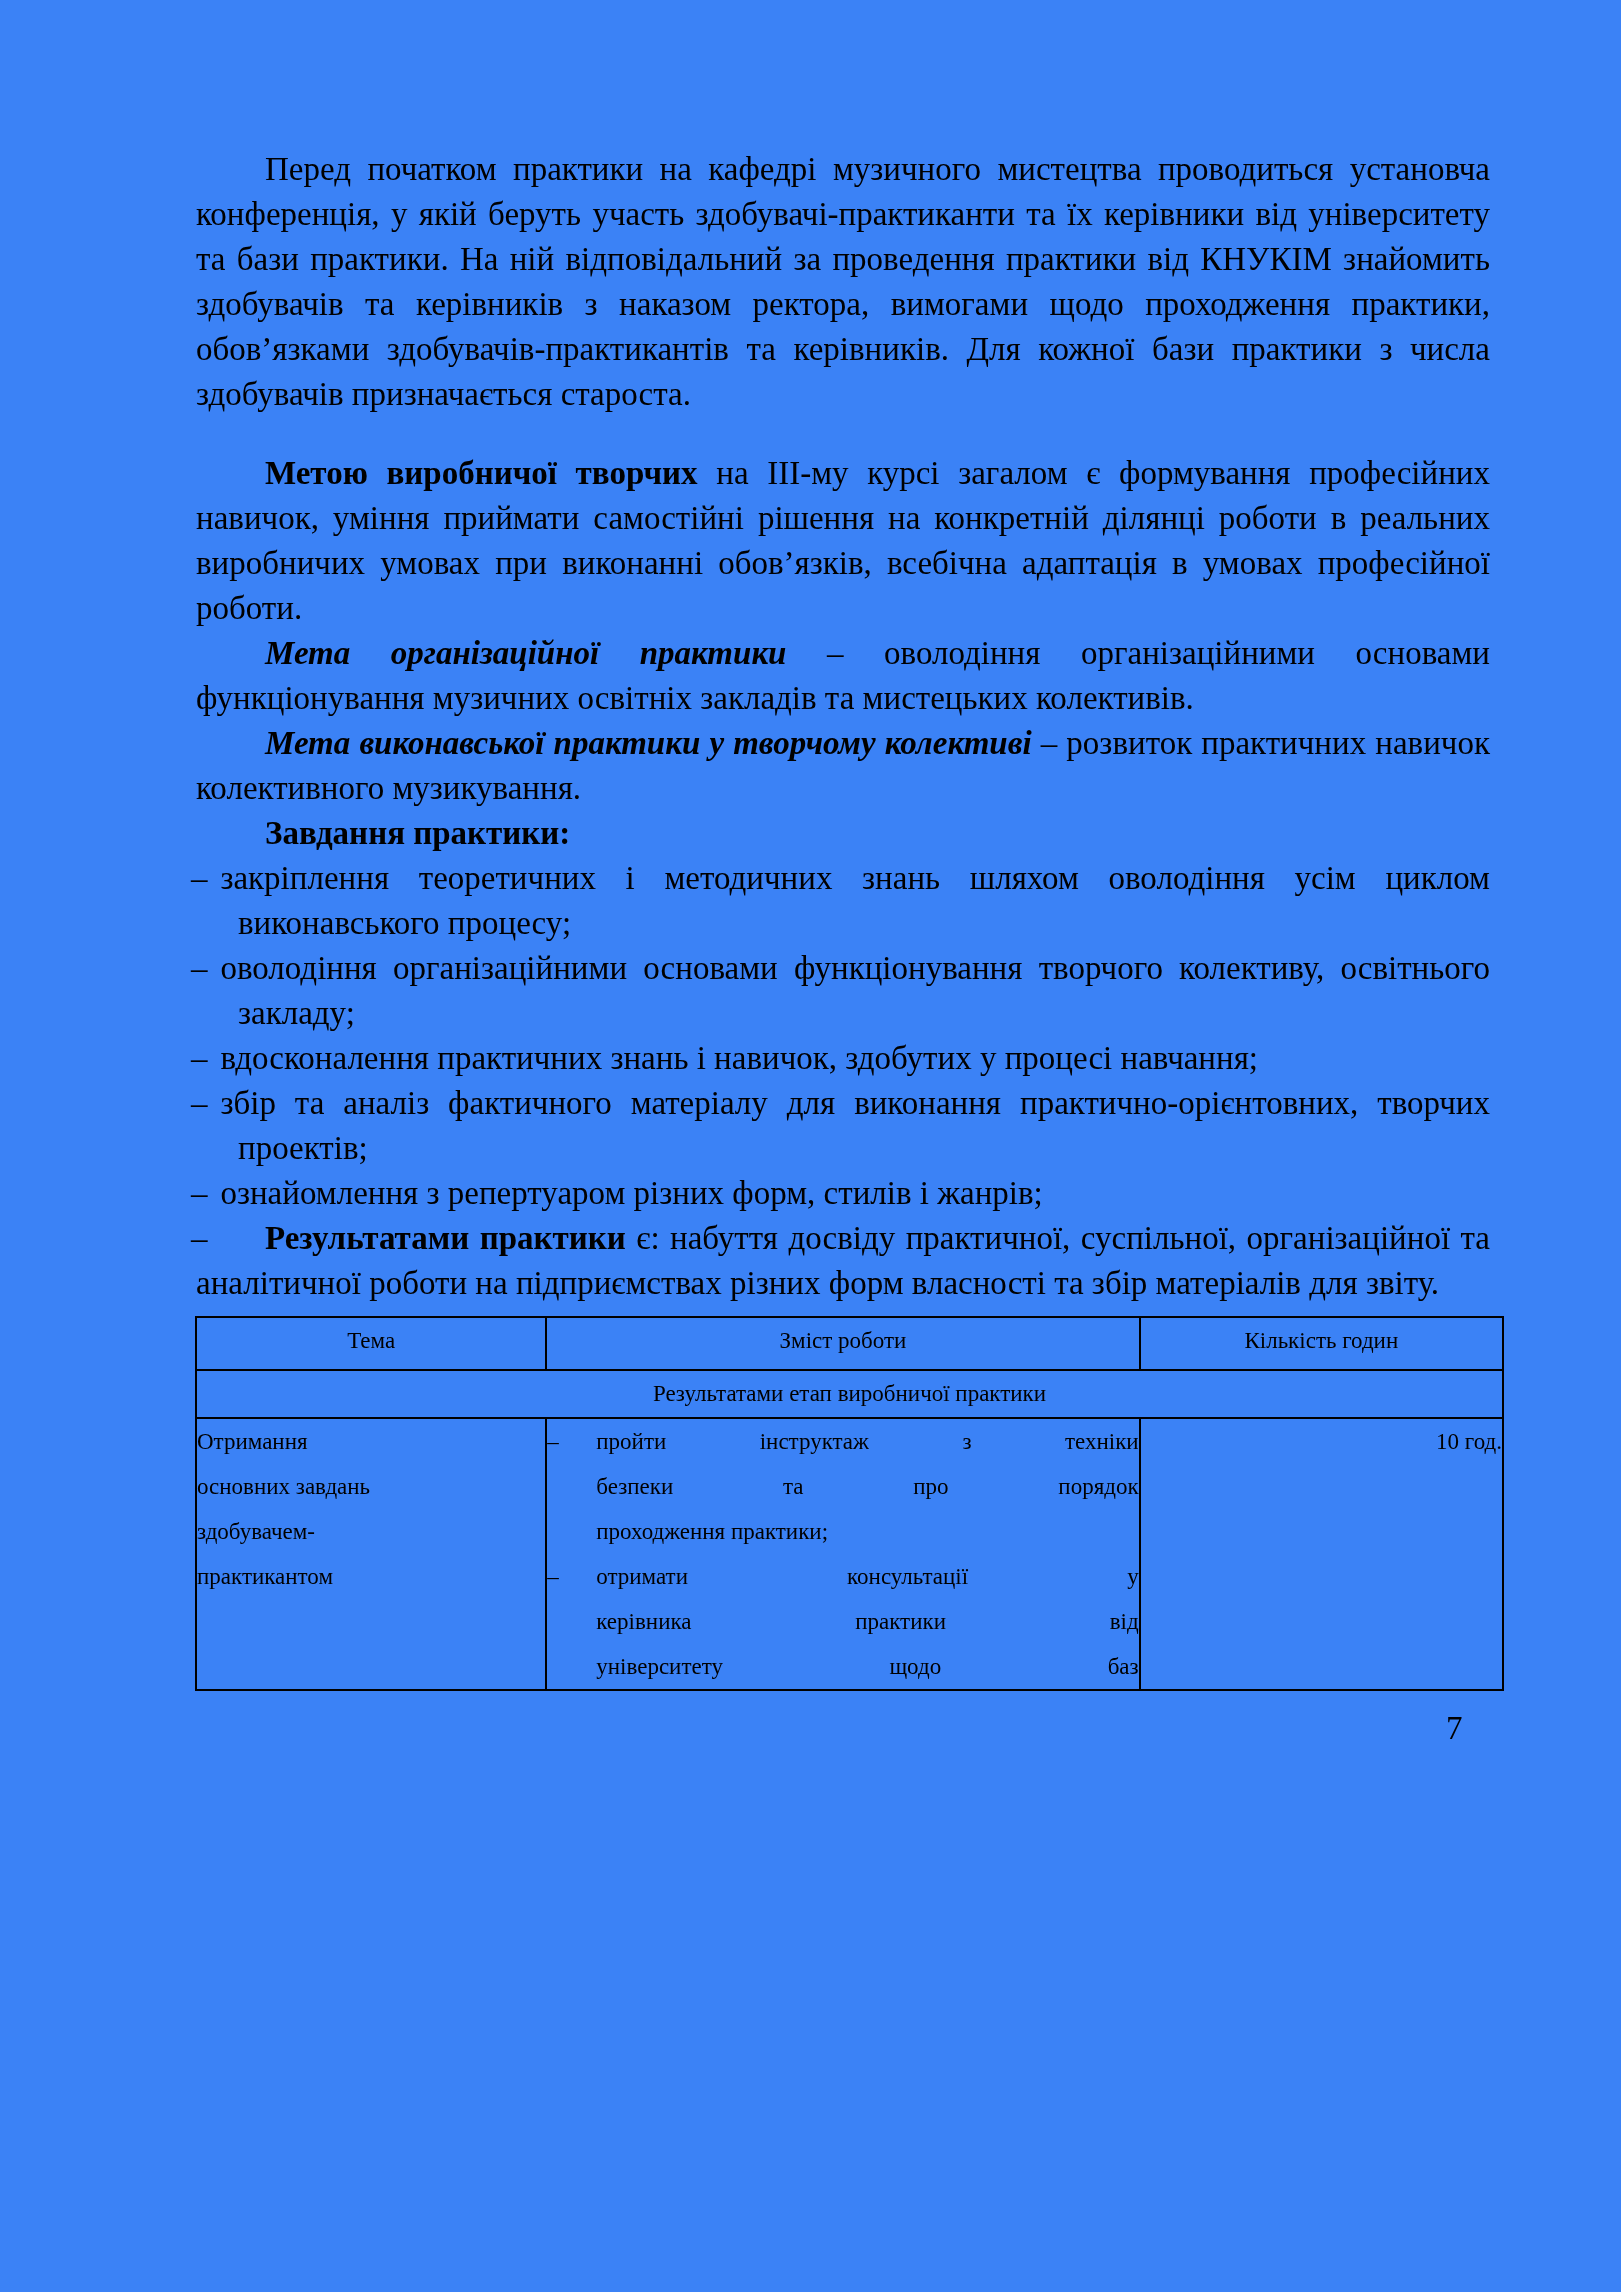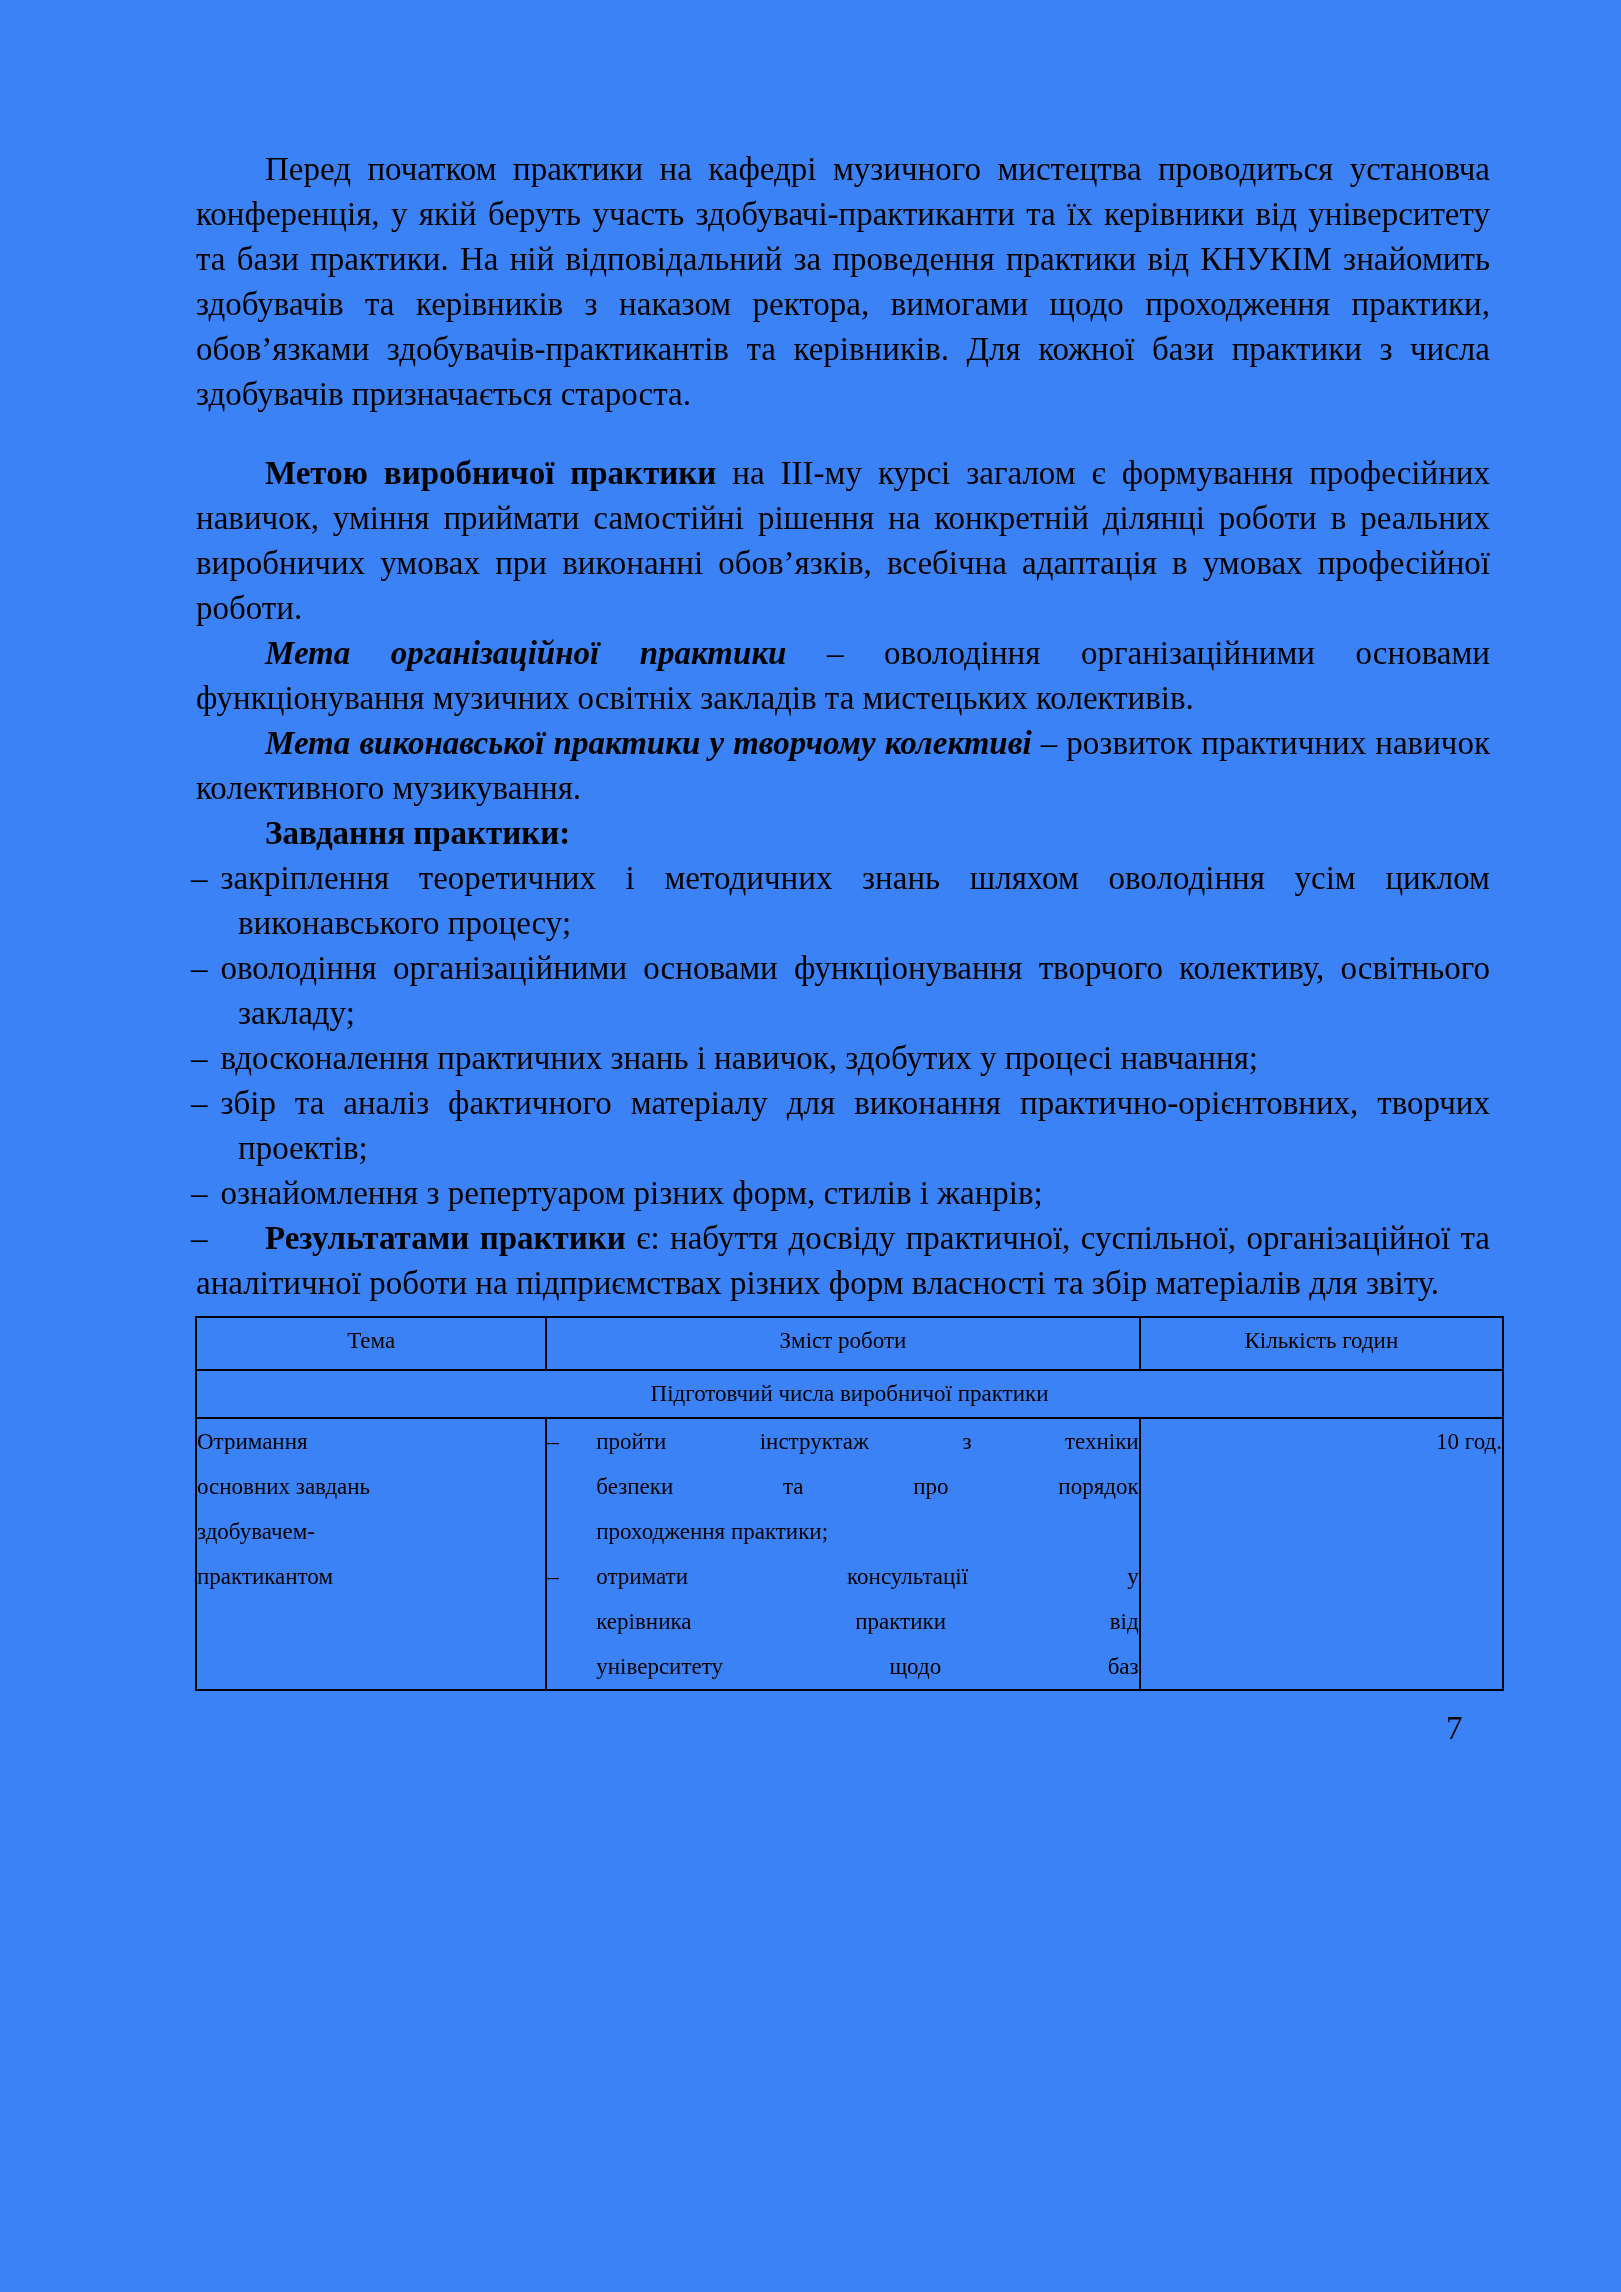--- a/index.html
+++ b/index.html
@@ -87,21 +87,21 @@
 </style>
 </head>
 <body>
 
 <div class="page">
 
   <p class="para">Перед початком практики на кафедрі музичного мистецтва проводиться установча конференція, у якій беруть участь здобувачі-практиканти та їх керівники від університету та бази практики. На ній відповідальний за проведення практики від КНУКІМ знайомить здобувачів та керівників з наказом ректора, вимогами щодо проходження практики, обов’язками здобувачів-практикантів та керівників. Для кожної бази практики з числа здобувачів призначається староста.</p>
 
 
   <div class="goals">
-    <p class="para"><span class="lead-bold">Метою виробничої практики</span><span> на ІІІ-му курсі загалом є формування професійних навичок, уміння приймати самостійні рішення на конкретній ділянці роботи в реальних виробничих умовах при виконанні обов’язків, всебічна адаптація в умовах професійної роботи.</span></p>
+    <p class="para"><span class="lead-bold">Метою виробничої творчих</span><span> на ІІІ-му курсі загалом є формування професійних навичок, уміння приймати самостійні рішення на конкретній ділянці роботи в реальних виробничих умовах при виконанні обов’язків, всебічна адаптація в умовах професійної роботи.</span></p>
     <p class="para"><span class="lead-bold-italic">Мета організаційної практики</span><span> – оволодіння організаційними основами функціонування музичних освітніх закладів та мистецьких колективів.</span></p>
     <p class="para"><span class="lead-bold-italic">Мета виконавської практики у творчому колективі</span><span> – розвиток практичних навичок колективного музикування.</span></p>
   </div>
 
   <div class="tasks-heading">Завдання практики:</div>
 
   <div class="tasks-list">
     <div class="task-item"><span class="marker">–</span><span>закріплення теоретичних і методичних знань шляхом оволодіння усім циклом виконавського процесу;</span></div>
     <div class="task-item"><span class="marker">–</span><span>оволодіння організаційними основами функціонування творчого колективу, освітнього закладу;</span></div>
     <div class="task-item"><span class="marker">–</span><span>вдосконалення практичних знань і навичок, здобутих у процесі навчання;</span></div>
@@ -118,21 +118,21 @@
         <col class="c2">
         <col class="c3">
       </colgroup>
     <tbody>
         <tr>
       <th class="th-cell">Тема</th>
       <th class="th-cell">Зміст роботи</th>
       <th class="th-cell">Кількість годин</th>
     </tr>
     <tr>
-      <td class="stage-cell" colspan="3">Підготовчий числа виробничої практики</td>
+      <td class="stage-cell" colspan="3">Результатами етап виробничої практики</td>
     </tr>
     <tr>
       <td class="theme-cell">Отримання
 основних завдань
 здобувачем-
 практикантом</td>
       <td class="content-cell">
         <div class="content-line stretch"><span class="marker">–</span><span>пройти інструктаж з техніки</span></div>
         <div class="content-line stretch"><span>безпеки та про порядок</span></div>
         <div class="content-line"><span>проходження практики;</span></div>

